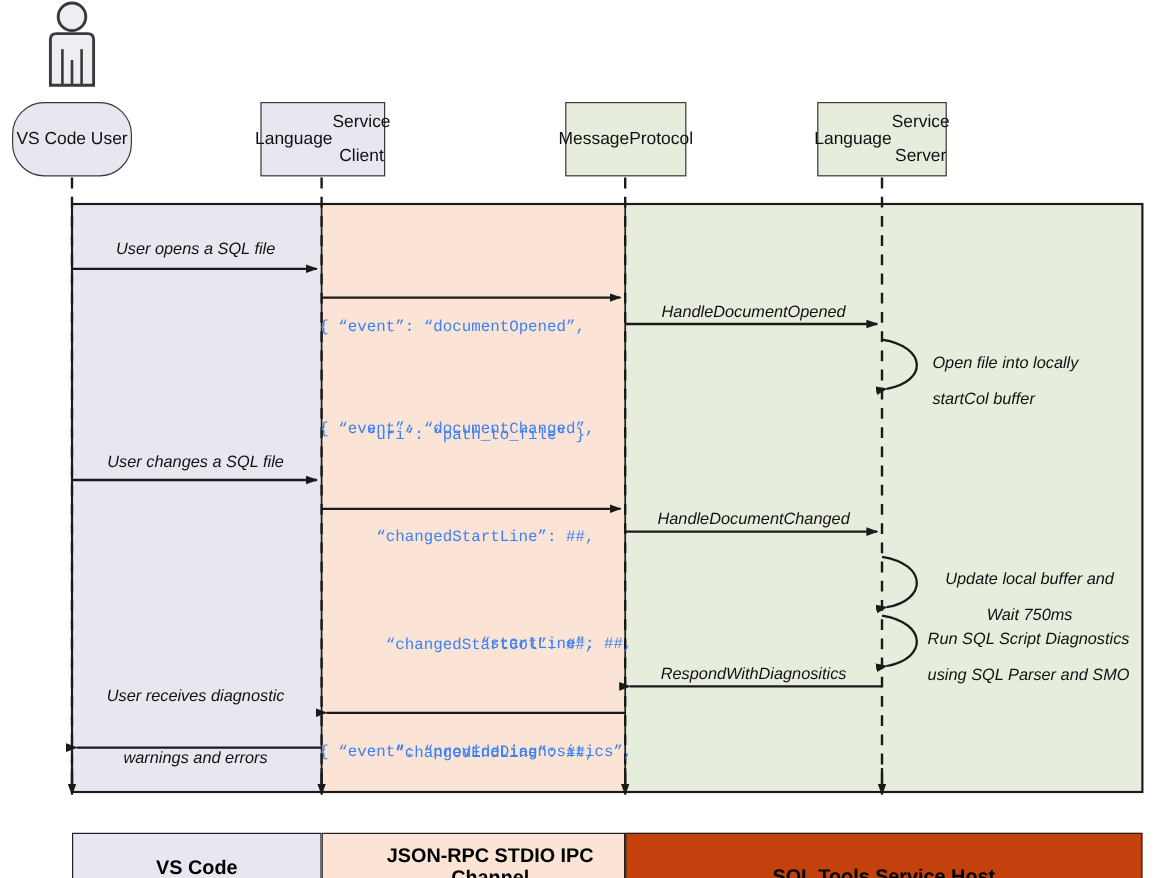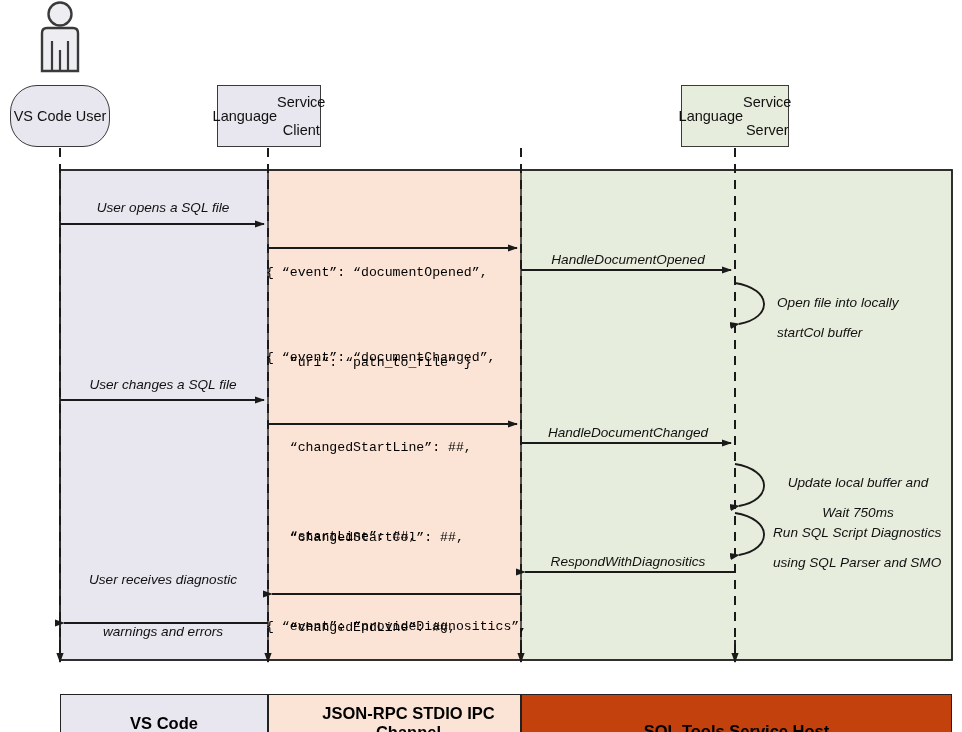--- a/index.html
+++ b/index.html
@@ -48,23 +48,24 @@
     font-size: 16.5px;
     font-weight: bold;
     color: #000000;
     text-align: center;
     margin-top: 31px;
   }
   .code-block {
     position: absolute;
     font-family: "Liberation Mono", monospace;
     font-size: 13.2px;
-    color: #000000;
+    color: #3b82f6;
     white-space: pre;
     line-height: 30px;
+    text-align: right;
   }
   .msg-label {
     position: absolute;
     font-style: italic;
     font-size: 13.6px;
     color: #111111;
     white-space: nowrap;
   }
   .msg-label.center {
     text-align: center;
@@ -146,20 +147,24 @@
 
   <div class="participant-box" style="left:10px; top:85px; width:100px; height:62px; background:#e8e6ef;border-radius:27px;">
     <span class="pline">VS Code User</span>
   </div>
 
   <div class="participant-box" style="left:217px; top:85px; width:104px; height:62px; background:#e8e6ef;">
     <span class="pline">Language</span>
     <span class="pline">Service Client</span>
   </div>
 
+  <div class="participant-box" style="left:471px; top:85px; width:101px; height:62px; background:#e7eddc;">
+    <span class="pline">Message</span>
+    <span class="pline">Protocol</span>
+  </div>
 
   <div class="participant-box" style="left:681px; top:85px; width:108px; height:62px; background:#e7eddc;">
     <span class="pline">Language</span>
     <span class="pline">Service Server</span>
   </div>
 
   <div class="code-block" style="left:266px; top:198px;">
     <div>{ “event”: “documentOpened”,</div>
     <div>   “uri”: “path_to_file” }</div>
   </div>

